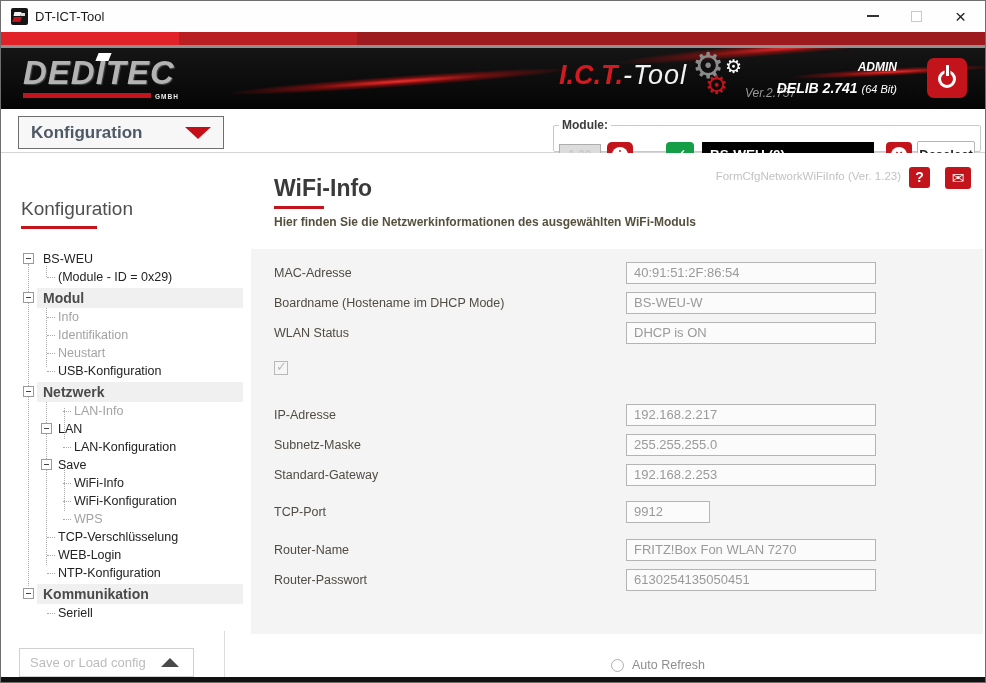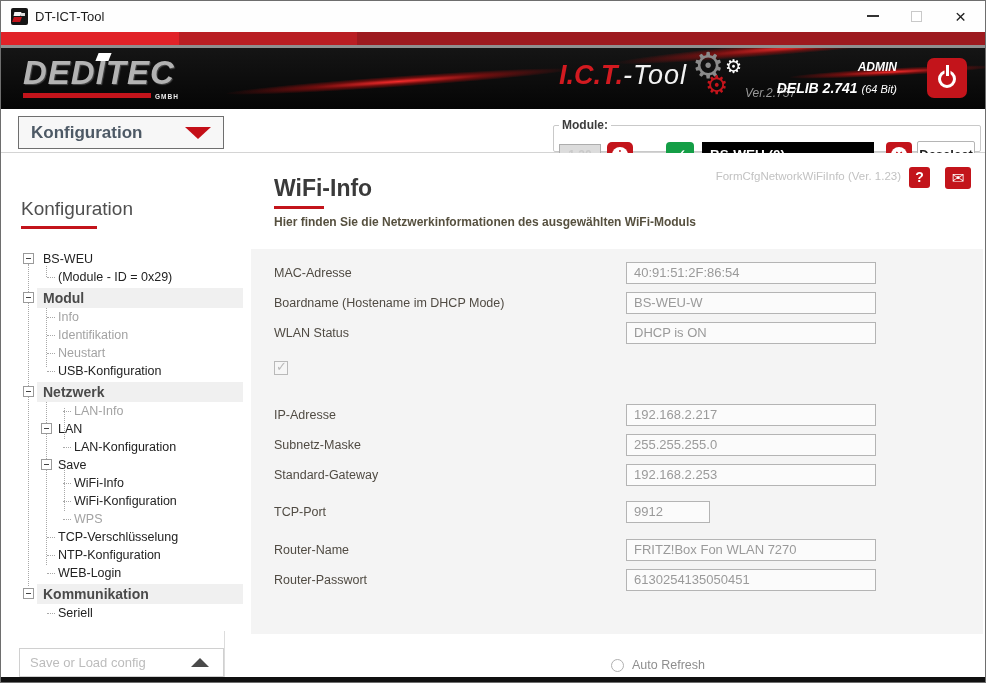--- a/index.html
+++ b/index.html
@@ -93,21 +93,21 @@
   .trow.lvl1 { padding-left:57px; }
   .trow.lvl2 { padding-left:73px; }
   .tbox { position:absolute; width:11px; height:11px; border:1px solid #9a9a9a; background:#fff; top:50%;
     margin-top:-6px; }
   .tbox::after { content:""; position:absolute; left:2px; top:4px; width:5px; height:1px; background:#444; }
   .lvl0 .tbox { left:22px; } .lvl1 .tbox { left:40px; }
   .trow.stub1::before, .trow.stub2::before { content:""; position:absolute; top:50%; border-top:1px dotted #a8a8a8; }
   .trow.stub1::before { left:46px; width:8px; }
   .trow.stub2::before { left:62px; width:8px; }
   .guide { position:absolute; width:0; border-left:1px dotted #a8a8a8; }
-  .saveload { position:absolute; left:18px; top:495px; width:205px; height:29px; border:1px solid #d0d0d0;
+  .saveload { position:absolute; left:18px; top:495px; width:175px; height:29px; border:1px solid #d0d0d0;
     display:flex; align-items:center; cursor:pointer; }
   .saveload .ph { padding-left:10px; font-size:13px; color:#bcbcbc; flex:1; }
   .up-tri { width:0; height:0; border-left:9px solid transparent; border-right:9px solid transparent;
     border-bottom:9px solid #4a4a4a; margin-right:14px; }
   .sb-edge { position:absolute; left:223px; top:630px; width:1px; height:46px; background:#dcdcdc; }
 
   
   .main { position:absolute; left:250px; top:152px; width:736px; height:524px; background:#fff; }
   .page-title { position:absolute; left:23px; top:22px; font-size:23px; font-weight:bold; color:#3a3a3a; }
   .title-underline { position:absolute; left:23px; top:53px; width:50px; height:3px; background:#c3141b; }
@@ -268,24 +268,24 @@
         <div class="trow lvl2 stub2">
           <span>WiFi-Konfiguration</span>
         </div>
         <div class="trow lvl2 muted stub2">
           <span>WPS</span>
         </div>
         <div class="trow lvl1 stub1">
           <span>TCP-Verschlüsselung</span>
         </div>
         <div class="trow lvl1 stub1">
+          <span>WEB-Login</span>
+        </div>
+        <div class="trow lvl1 stub1">
           <span>NTP-Konfiguration</span>
-        </div>
-        <div class="trow lvl1 stub1">
-          <span>WEB-Login</span>
         </div>
         <div class="trow lvl0 grp">
           <span class="tbox"></span>
           <span>Kommunikation</span>
         </div>
         <div class="trow lvl1 stub1">
           <span>Seriell</span>
         </div>
       </div>
     <div class="saveload">

